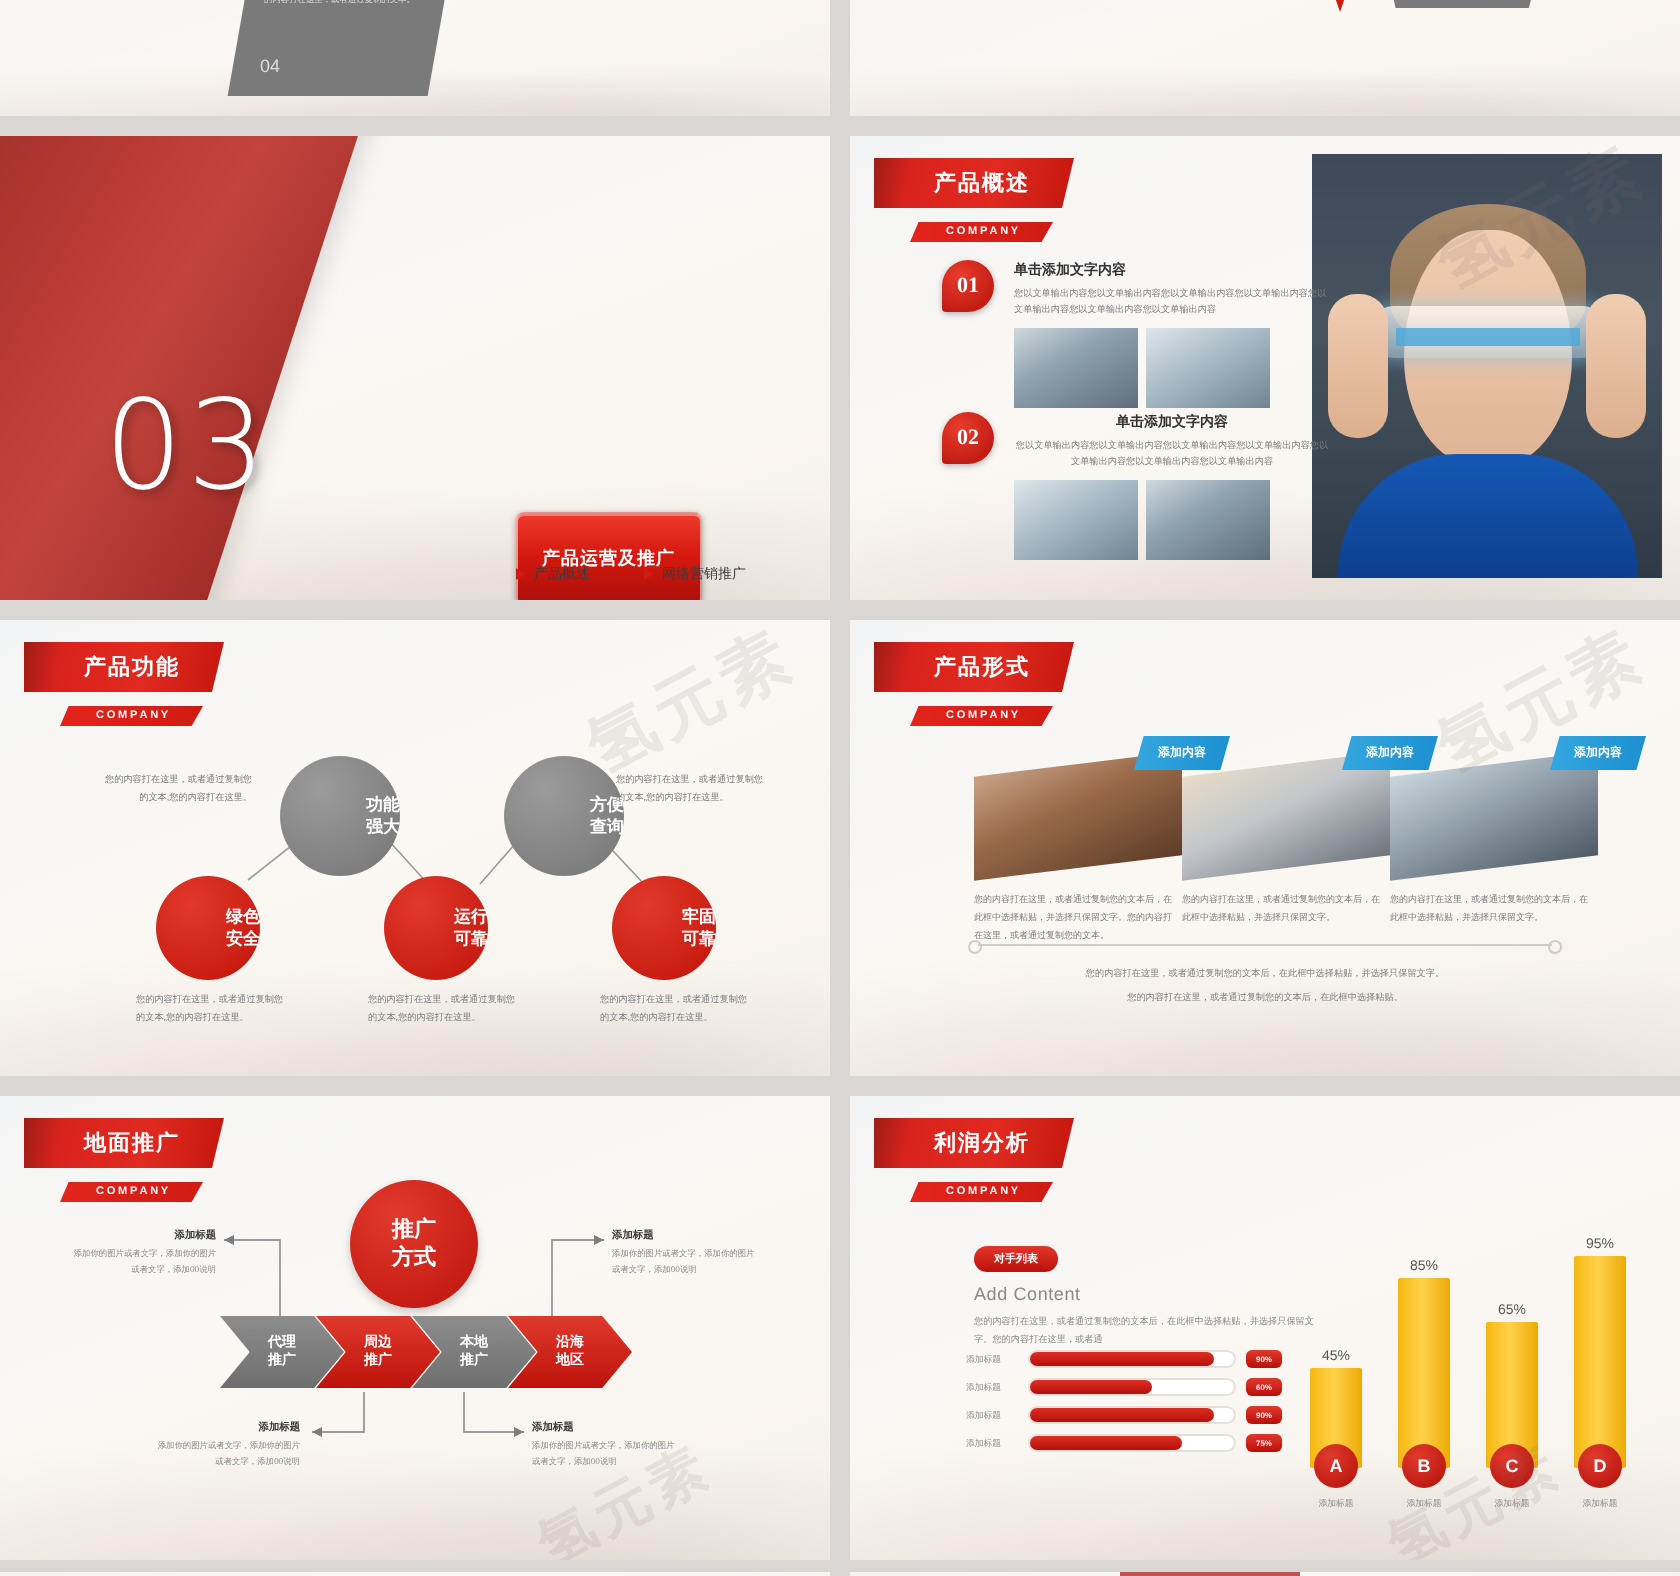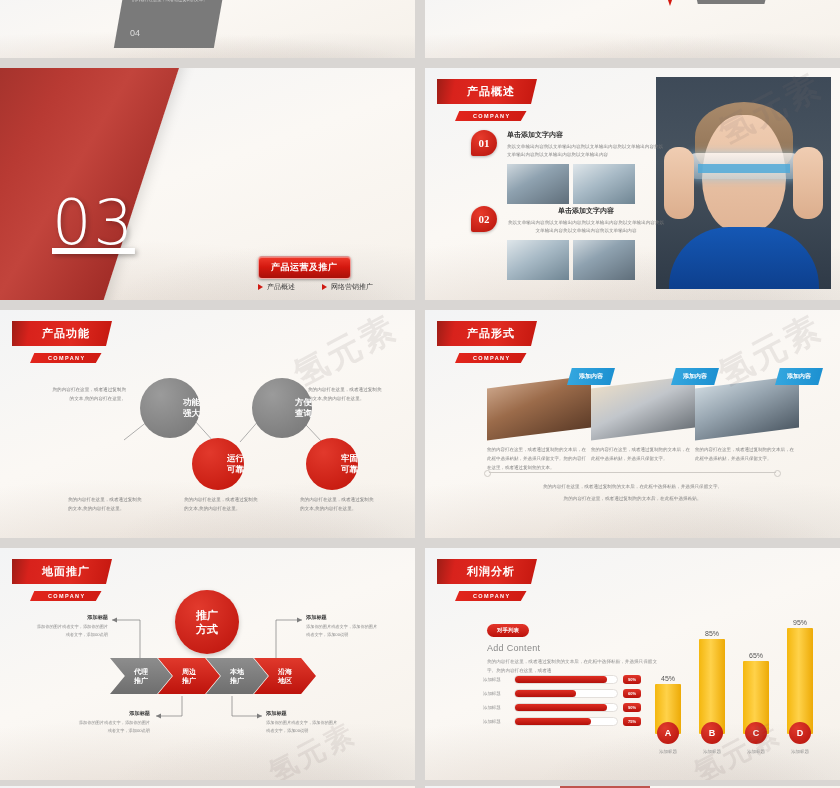--- a/index.html
+++ b/index.html
@@ -56,27 +56,26 @@
     background: linear-gradient(105deg,#a3322c 0%,#b83a33 30%,#c2443c 55%,#9e2a25 100%);
     transform: skewX(-18deg);
     box-shadow: 4px 0 12px rgba(0,0,0,.12);
   }
   .band-num {
     position:absolute; left:52px; top:118px;
     transform: skewX(0deg);
     color:#fff; font-size:62px; font-weight:300; letter-spacing:2px;
     text-shadow: 2px 2px 5px rgba(0,0,0,.30);
     font-family:"DejaVu Sans", sans-serif;
-    text-decoration:underline;
   }
   .pill {
     position:absolute; left:258px; top:188px;
     background: linear-gradient(180deg,#ef3a2c 0%,#d4180f 48%,#a91009 100%);
     color:#fff; font-size:9px; font-weight:bold; letter-spacing:.5px;
-    padding:4px 12px; border-radius:4px;
+    padding:16px 12px; border-radius:4px;
     box-shadow:0 1px 3px rgba(0,0,0,.35), inset 0 1px 0 rgba(255,255,255,.35);
     border:1px solid rgba(255,255,255,.55);
   }
   .toc { position:absolute; left:258px; top:214px; width:140px;
          display:grid; grid-template-columns: 64px 76px; row-gap:12px; }
   .toc-item { display:flex; align-items:center; gap:4px; font-size:7px; color:#3c3c3c; }
   .tri { width:0;height:0;border-left:5px solid #cf1a12;border-top:3.5px solid transparent;border-bottom:3.5px solid transparent; flex:none;}
 
   
   .ov-photo {
@@ -299,20 +298,24 @@
     </svg>
 
     <div class="circ gray" style="left:140px;top:68px;width:60px;height:60px;">
       <span>功能</span>
         <span>强大</span>
     </div>
     <div class="circ gray" style="left:252px;top:68px;width:60px;height:60px;">
       <span>方便</span>
         <span>查询</span>
     </div>
+    <div class="circ red" style="left:78px;top:128px;width:52px;height:52px;">
+      <span>绿色</span>
+        <span>安全</span>
+    </div>
     <div class="circ red" style="left:192px;top:128px;width:52px;height:52px;">
       <span>运行</span>
         <span>可靠</span>
     </div>
     <div class="circ red" style="left:306px;top:128px;width:52px;height:52px;">
       <span>牢固</span>
         <span>可靠</span>
     </div>
 
     <div class="fn-note r" style="left:52px;top:76px;">您的内容打在这里，或者通过复制您的文本,您的内容打在这里。</div>

